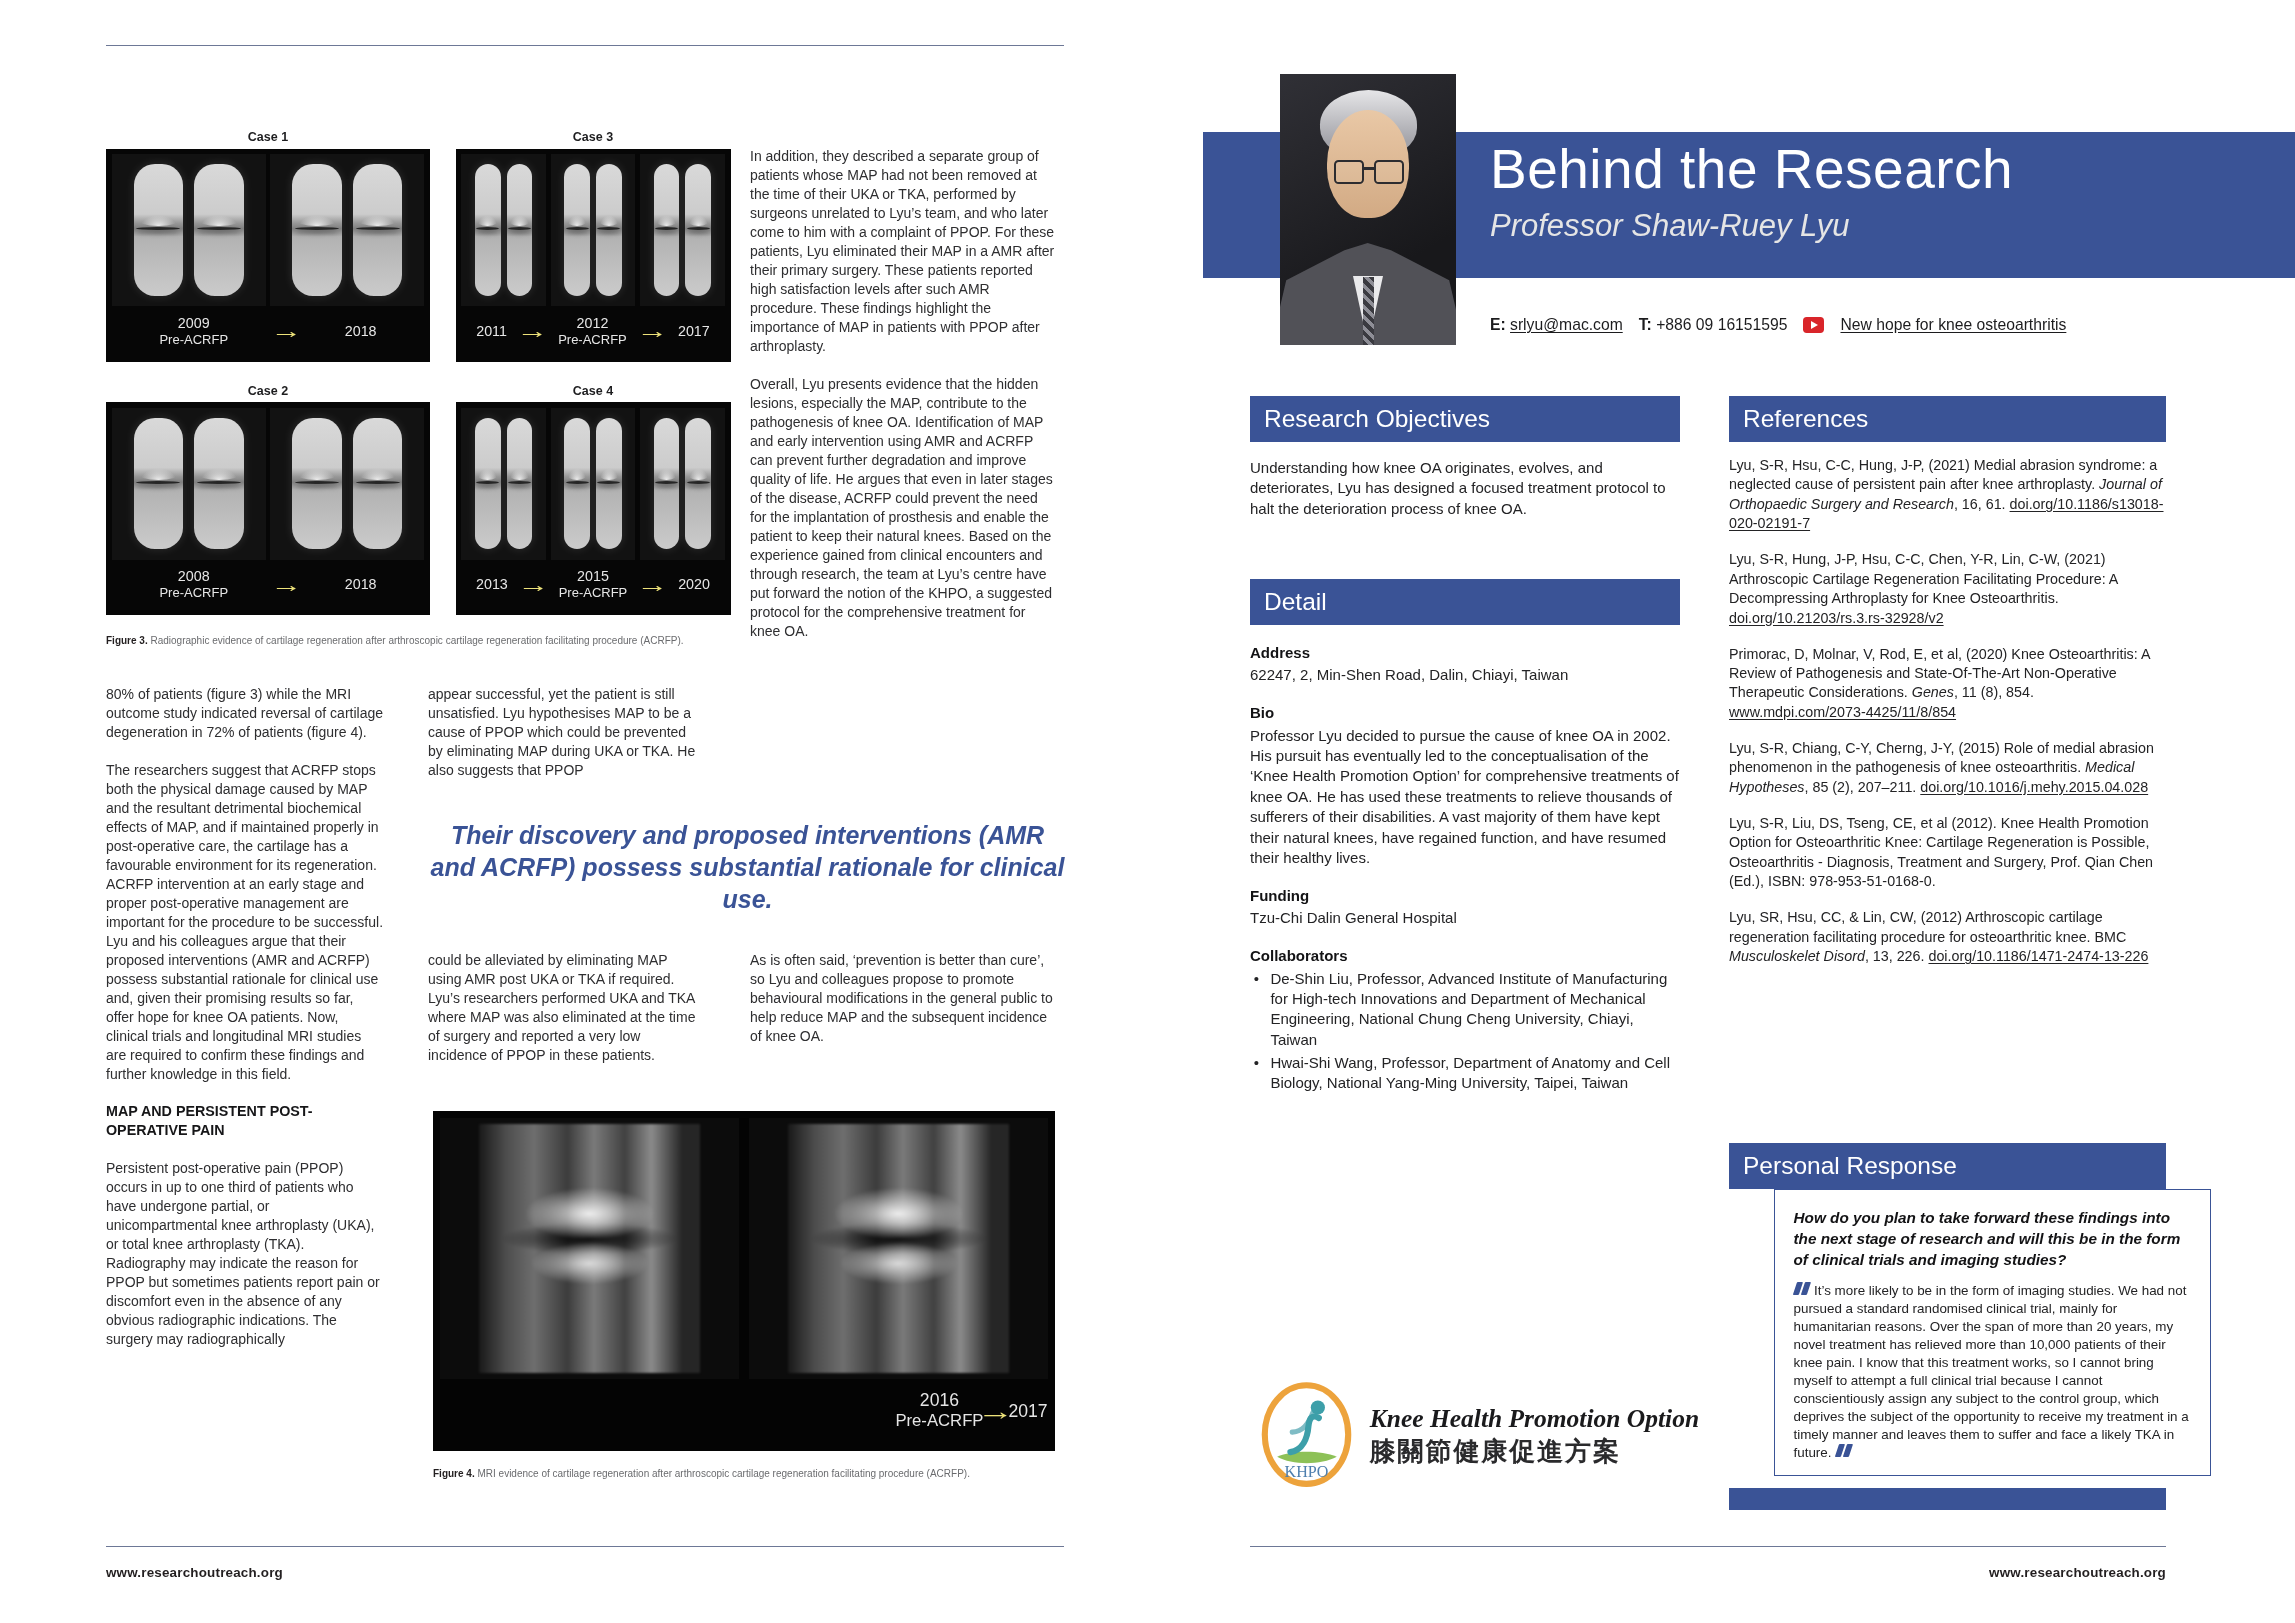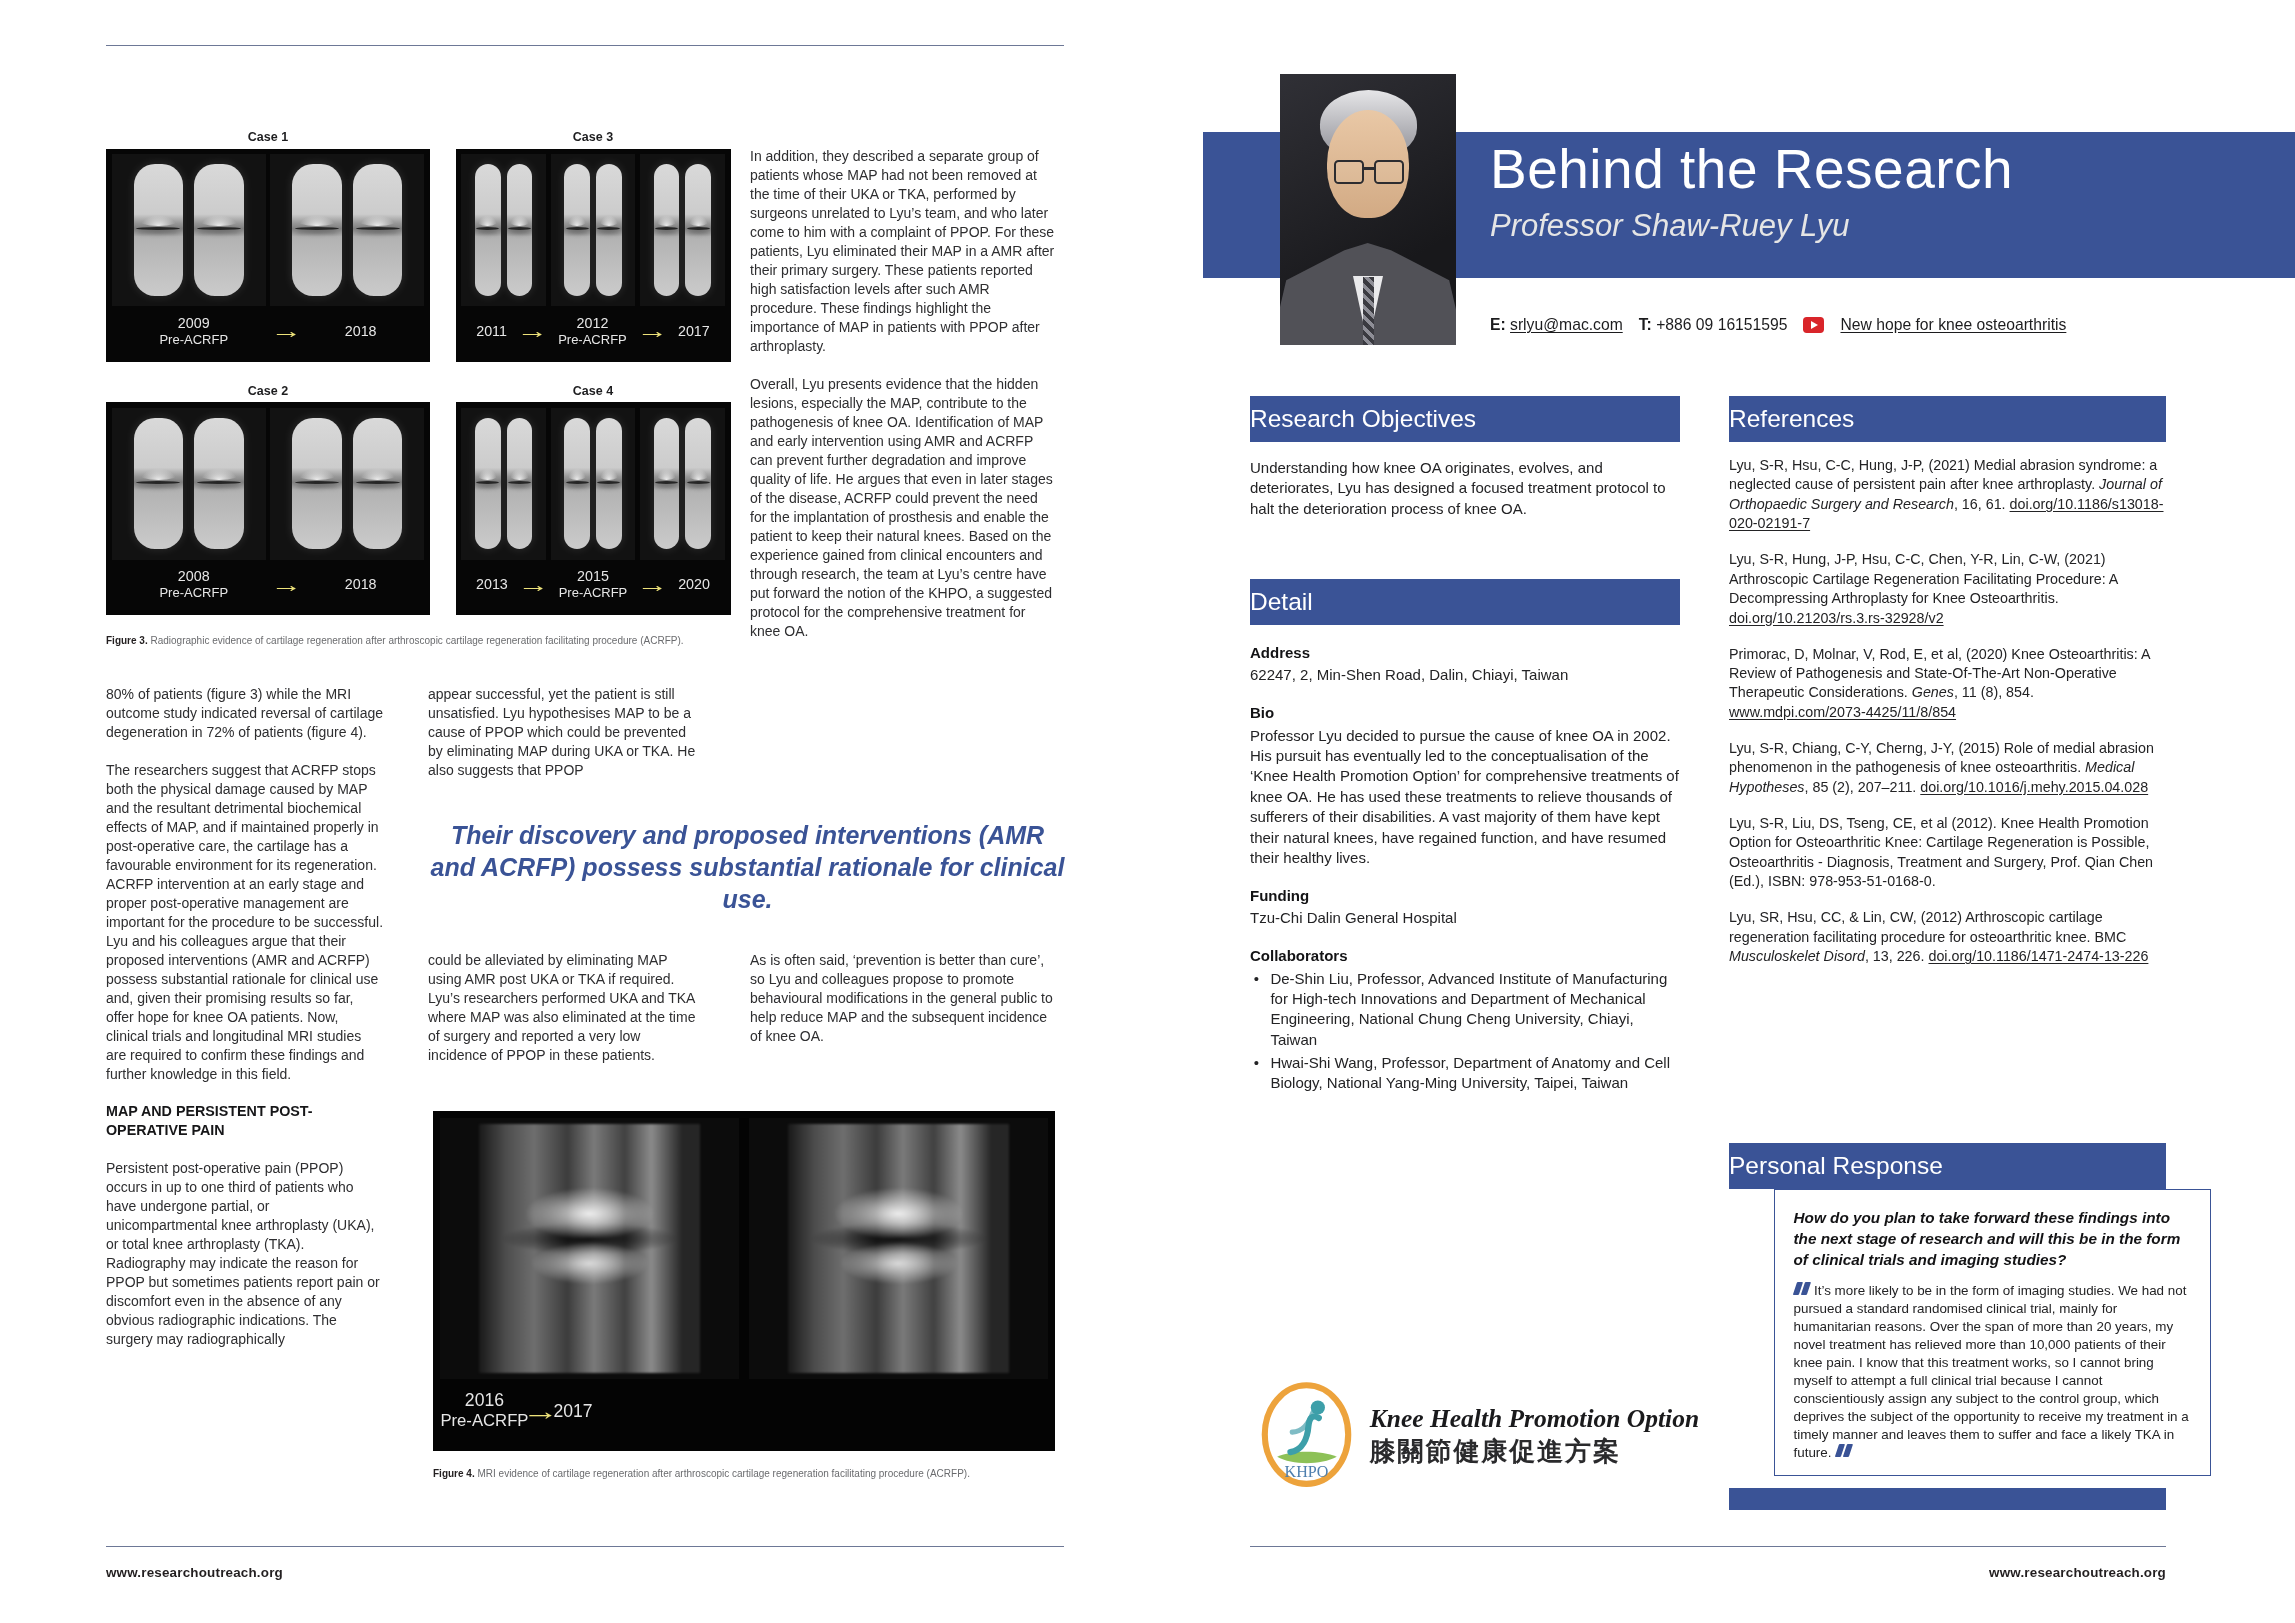--- a/index.html
+++ b/index.html
@@ -46,21 +46,21 @@
   #fig4-panel{position:absolute;left:433px;top:1111px;width:622px;height:340px;background:#040404;
       box-sizing:border-box;padding:7.4px;display:flex;flex-direction:column;}
   .mri-row{flex:1;display:flex;gap:9.3px;}
   .mri-window{flex:1;background:#0c0c0c;display:flex;justify-content:center;align-items:center;}
   .mri{width:74%;height:96%;filter:blur(0.9px);
       background:
         radial-gradient(42% 15% at 50% 36%,#ececec,rgba(0,0,0,0) 70%),
         radial-gradient(38% 12% at 50% 56%,#d9d9d9,rgba(0,0,0,0) 70%),
         radial-gradient(50% 8% at 50% 46%,rgba(0,0,0,.9),rgba(0,0,0,0) 80%),
         linear-gradient(90deg,#191919 0%,#4c4c4c 12%,#6e6e6e 25%,#3c3c3c 40%,#7a7a7a 52%,#414141 66%,#8a8a8a 78%,#262626 92%);}
-  #fig4-strip{height:65px;display:flex;align-items:center;justify-content:flex-start;}
+  #fig4-strip{height:65px;display:flex;align-items:center;justify-content:flex-end;}
   #fig4-strip .y1{font-size:17.6px;line-height:21px;}
   #fig4-strip .y2{font-size:16.7px;line-height:20.4px;}
   #fig4-strip .arrow{font-size:25px;}
 
   
   .band{position:absolute;left:1203px;top:132px;width:1092px;height:146px;background:#3A5396;z-index:1;}
   .band-title{position:absolute;left:287px;top:4.6px;color:#fff;font-size:55px;font-weight:400;letter-spacing:0.5px;}
   .band-sub{position:absolute;left:287px;top:76px;color:#e5e5e5;font-size:31px;font-weight:400;font-style:italic;}
   .photo{position:absolute;left:1280px;top:74px;width:176px;height:271px;z-index:3;overflow:hidden;
       background:linear-gradient(150deg,#303036,#18181b 70%);}
@@ -81,21 +81,21 @@
 
   .contact{position:absolute;left:1490px;top:316px;font-size:15.7px;color:#1c1c1e;display:flex;align-items:center;gap:16px;z-index:2;}
   .contact b{font-weight:800;}
   .ulink{text-decoration:underline;text-underline-offset:2.3px;}
   .yt{width:21px;height:15.3px;background:#D9252A;border-radius:3.7px;position:relative;display:inline-block;}
   .yt::after{content:"";position:absolute;left:7.9px;top:3.7px;border-left:7px solid #fff;
       border-top:4.2px solid transparent;border-bottom:4.2px solid transparent;}
 
   
   .secbar{position:absolute;height:46px;background:#3A5396;color:#fff;font-size:24.5px;
-      line-height:46px;box-sizing:border-box;font-weight:400;}
+      line-height:46px;padding-left:14px;box-sizing:border-box;font-weight:400;}
   .colA{left:1250px;width:430px;}
   .colB{left:1729px;width:437px;}
   .rbody{position:absolute;font-size:15px;line-height:20.4px;color:#232325;}
   .rlabel{font-weight:800;color:#131315;margin:17.6px 0 1.9px 0;}
   .rlabel:first-child{margin-top:0;}
   #collab-list{margin:0;padding:0;list-style:none;}
   #collab-list li{position:relative;padding-left:20.4px;margin-bottom:2.8px;}
   #collab-list li::before{content:"•";position:absolute;left:3.7px;top:0;}
 
   #refs .ref{margin:0 0 16.7px 0;font-size:14.3px;line-height:19.4px;}

